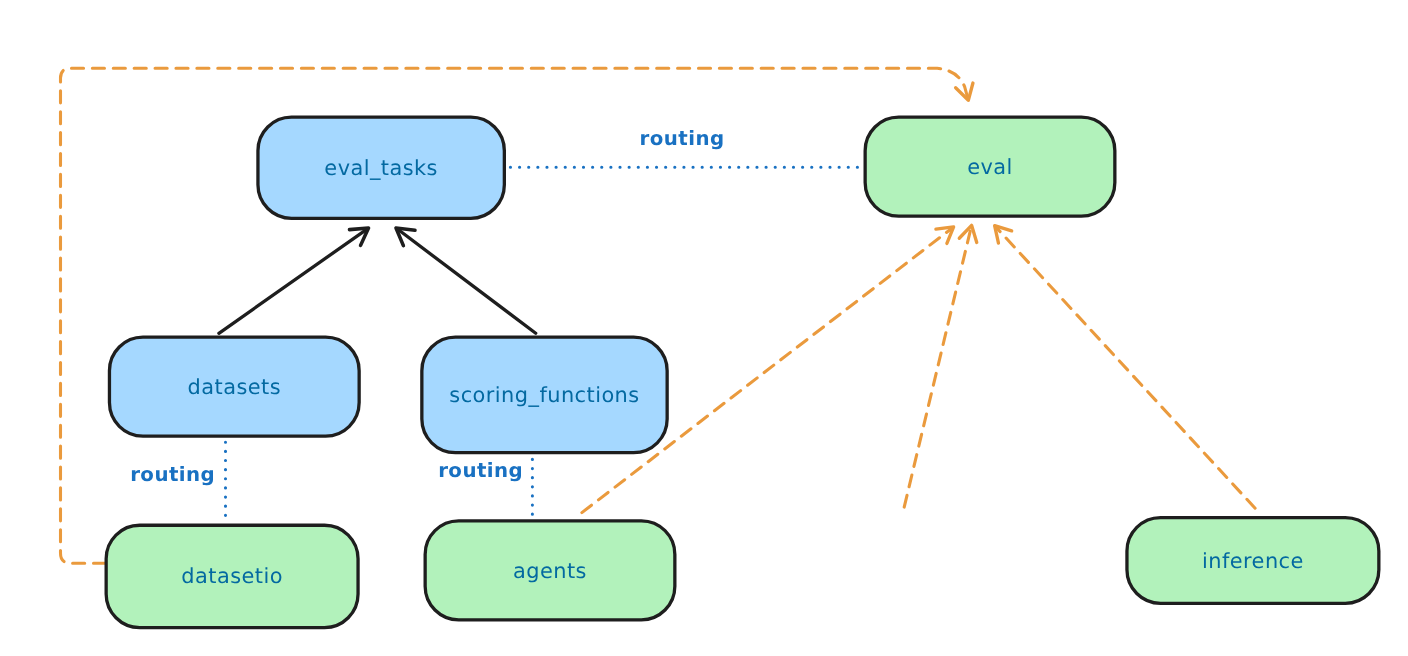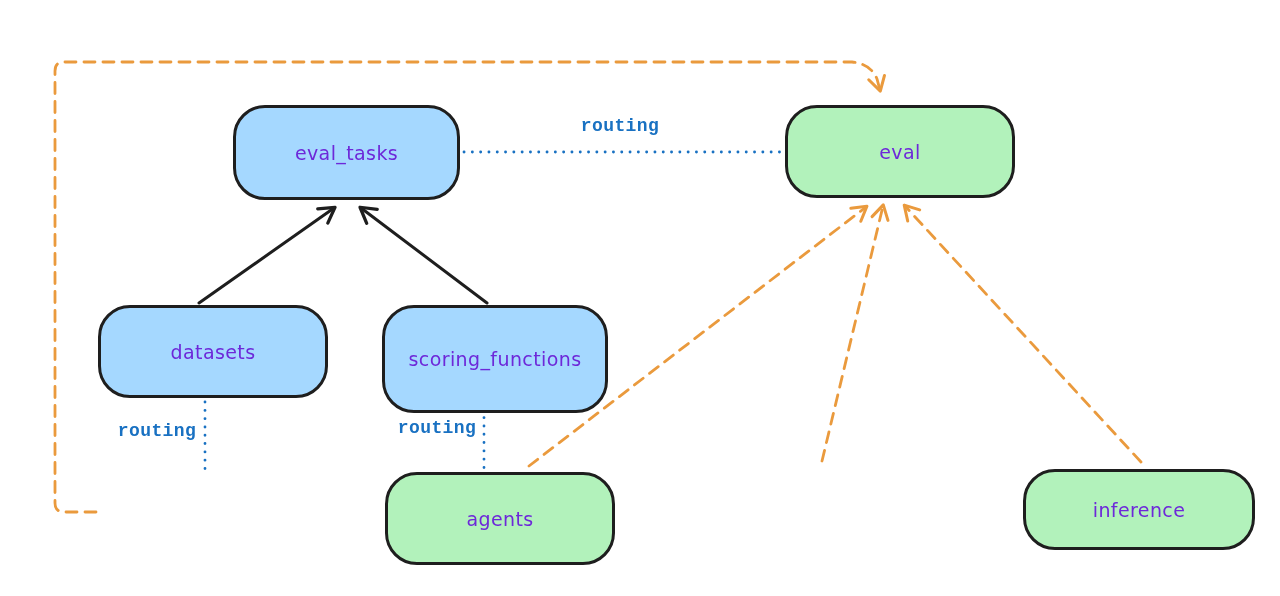--- a/index.html
+++ b/index.html
@@ -11,34 +11,33 @@
     font-family:"DejaVu Sans", "Liberation Sans", sans-serif;
   }
   svg.edge-layer { position:absolute; left:0; top:0; width:1280px; height:596px; }
   .node {
     position:absolute;
     display:flex; align-items:center; justify-content:center;
     border:3px solid #1e1e1e;
     border-radius:32px;
     box-sizing:border-box;
     font-size:19px;
-    color:#6d28d9;
+    color:#0369a1;
     letter-spacing:0.4px;
   }
   .node.fill-blue  { background:#a5d8ff; }
   .node.fill-green { background:#b2f2bb; }
   .edge-label {
     position:absolute;
     width:100px;
     text-align:center;
     color:#1971c2;
     font-size:18px;
     font-weight:bold;
     letter-spacing:0.4px;
-    font-family:Liberation Mono, monospace;
   }
 </style>
 </head>
 <body>
 
 <div class="canvas">
 
   <svg class="edge-layer" viewBox="0 0 1280 596" xmlns="http://www.w3.org/2000/svg">
     <defs>
       <marker id="arrow-black" markerWidth="7.5" markerHeight="7.5" viewBox="0 0 9 9" refX="7" refY="4.5" orient="auto-start-reverse" markerUnits="strokeWidth">
@@ -71,20 +70,23 @@
   </div>
 
   <div class="node fill-blue" style="left:98px; top:305px; width:230px; height:93px;">
     <span>datasets</span>
   </div>
 
   <div class="node fill-blue" style="left:382px; top:305px; width:226px; height:108px;">
     <span>scoring_functions</span>
   </div>
 
+  <div class="node fill-green" style="left:95px; top:476px; width:232px; height:96px;">
+    <span>datasetio</span>
+  </div>
 
   <div class="node fill-green" style="left:385px; top:472px; width:230px; height:93px;">
     <span>agents</span>
   </div>
 
 
   <div class="node fill-green" style="left:1023px; top:469px; width:232px; height:81px;">
     <span>inference</span>
   </div>
 

